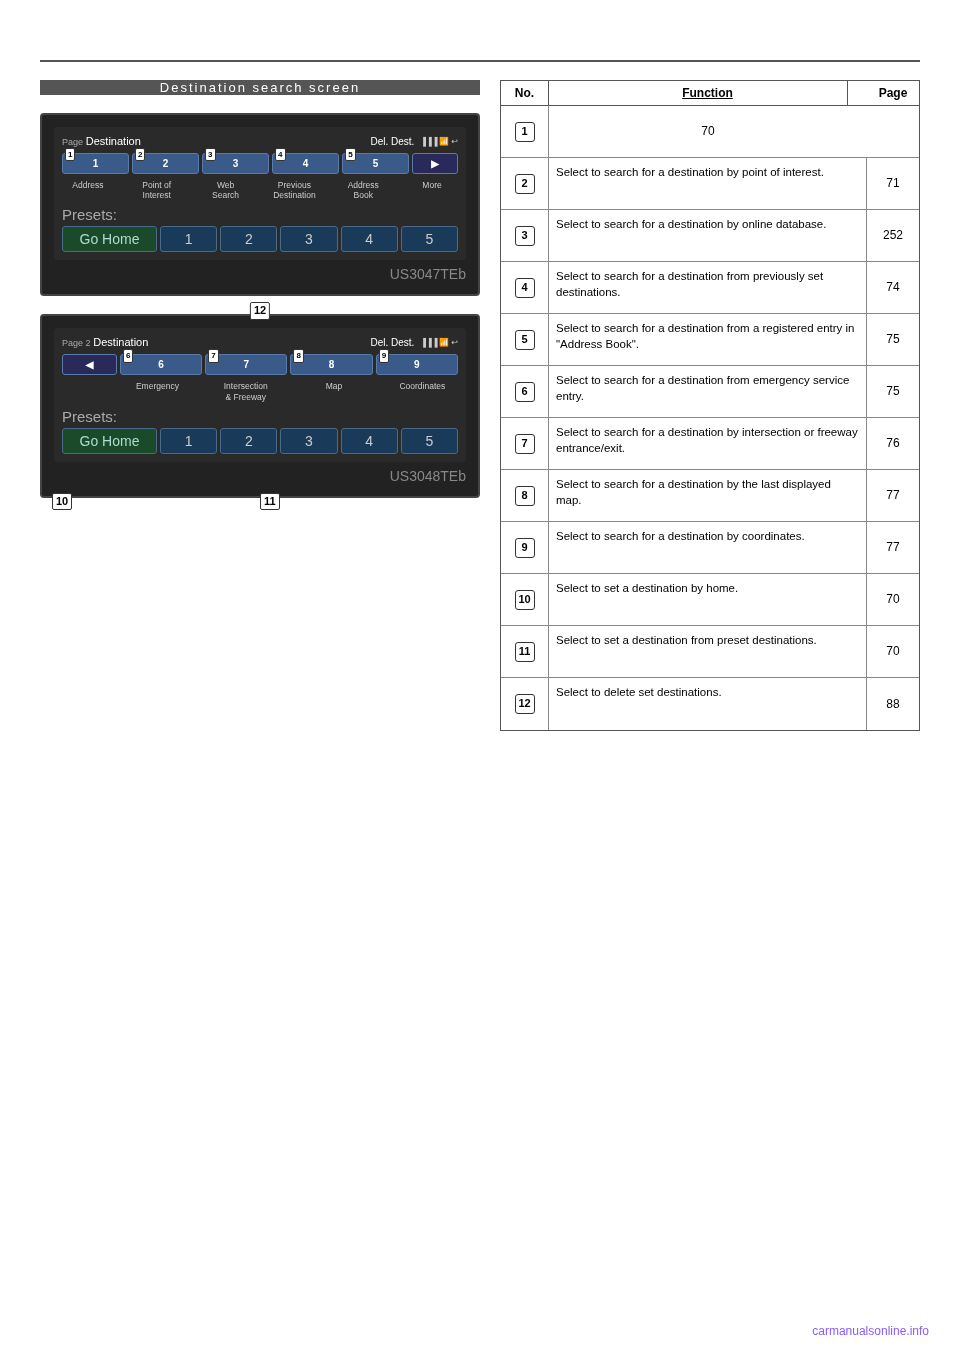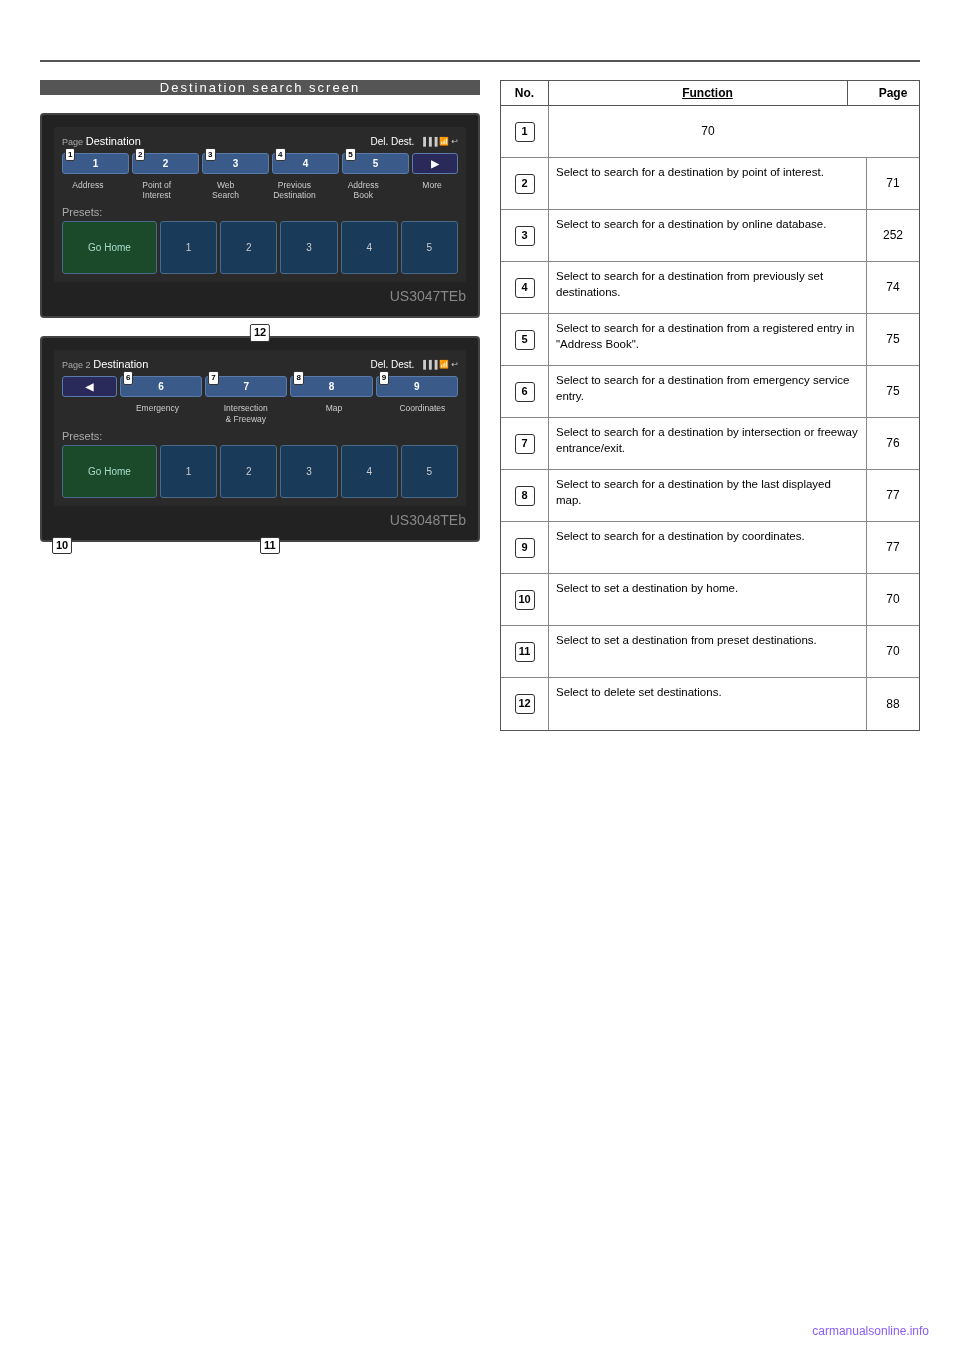--- a/index.html
+++ b/index.html
@@ -119,37 +119,37 @@
 
     .nav-label {
       flex: 1;
       text-align: center;
       font-size: 8.5px;
       color: #ccc;
       line-height: 1.2;
     }
 
     .nav-presets-label {
-      font-size: 11px;
+      font-size: 15px;
       color: #aaa;
       margin-bottom: 3px;
     }
 
     .nav-presets-row {
       display: flex;
       gap: 3px;
     }
 
     .preset-btn {
       background: #1a3a5a;
       color: #ccc;
       border: 1px solid #4a6a8a;
       border-radius: 3px;
-      padding: 20px 4px;
-      font-size: 10px;
+      padding: 4px 4px;
+      font-size: 14px;
       text-align: center;
       flex: 1;
     }
 
     .preset-btn.go-home {
       background: #1a4a2a;
       color: #adc;
       flex: 1.8;
     }
 

